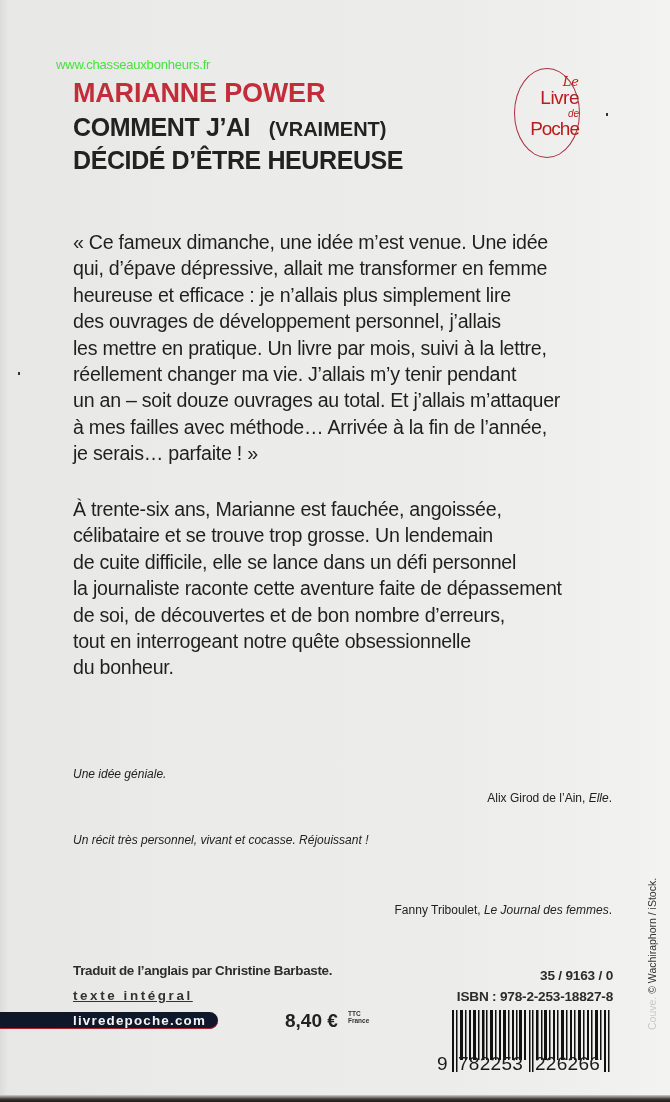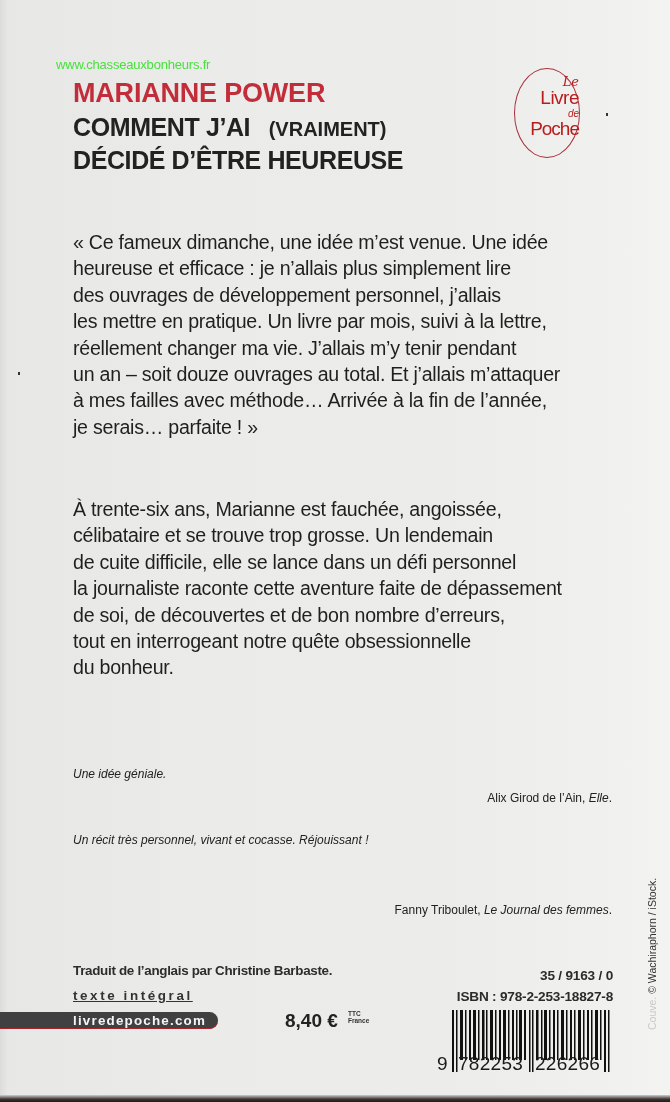--- a/index.html
+++ b/index.html
@@ -43,21 +43,21 @@
     }
     .body-text .line { display: block; white-space: nowrap; }
     .q1 { top: 229px; }
     .q2 { top: 496px; }
     .review { font-size: 12px; line-height: 22px; color: #222; white-space: nowrap; }
     .review i { font-style: italic; }
     .credits { font-size: 13.4px; font-weight: bold; color: #2d2d2d; letter-spacing: -0.3px; white-space: nowrap; }
     .integral { font-size: 13.4px; font-weight: bold; color: #333; letter-spacing: 2.6px; white-space: nowrap; }
     .url-pill {
       left: 0; top: 1012px; width: 218px; height: 17px;
-      background: #404040; border-radius: 0 9px 9px 0;
+      background: #0f172a; border-radius: 0 9px 9px 0;
       box-shadow: inset 0 -1px 0 #a32631;
     }
     .url-pill span {
       position: absolute; left: 73px; top: 0; line-height: 17px;
       font-size: 13.4px; font-weight: bold; color: #f4f4f4; letter-spacing: 1.2px; white-space: nowrap;
     }
     .price { left: 285px; top: 1010px; font-size: 19px; font-weight: bold; color: #222; white-space: nowrap; }
     .ttc { left: 348px; top: 1010px; font-size: 6.5px; font-weight: bold; color: #333; line-height: 7px; text-align: left; }
     .codes { font-size: 13.6px; font-weight: bold; color: #2b2b2b; white-space: nowrap; letter-spacing: -0.2px; }
     .barcode { left: 452px; top: 1048px; width: 162px; height: 46px; }
@@ -85,20 +85,21 @@
   <span class="le">Le</span>
   <span class="livre">Livre</span>
   <span class="de">de</span>
   <span class="poche">Poche</span>
 </div>
 <div class="abs dot" style="left:606px; top:113px;"></div>
 <div class="abs dot" style="left:18px; top:372px;"></div>
 
 <div class="abs body-text q1">
   <span class="line">« Ce fameux dimanche, une idée m’est venue. Une idée</span>
+  <span class="line">qui, d’épave dépressive, allait me transformer en femme</span>
   <span class="line">heureuse et efficace : je n’allais plus simplement lire</span>
   <span class="line">des ouvrages de développement personnel, j’allais</span>
   <span class="line">les mettre en pratique. Un livre par mois, suivi à la lettre,</span>
   <span class="line">réellement changer ma vie. J’allais m’y tenir pendant</span>
   <span class="line">un an – soit douze ouvrages au total. Et j’allais m’attaquer</span>
   <span class="line">à mes failles avec méthode… Arrivée à la fin de l’année,</span>
   <span class="line">je serais… parfaite ! »</span>
 </div>
 
 <div class="abs body-text q2">

